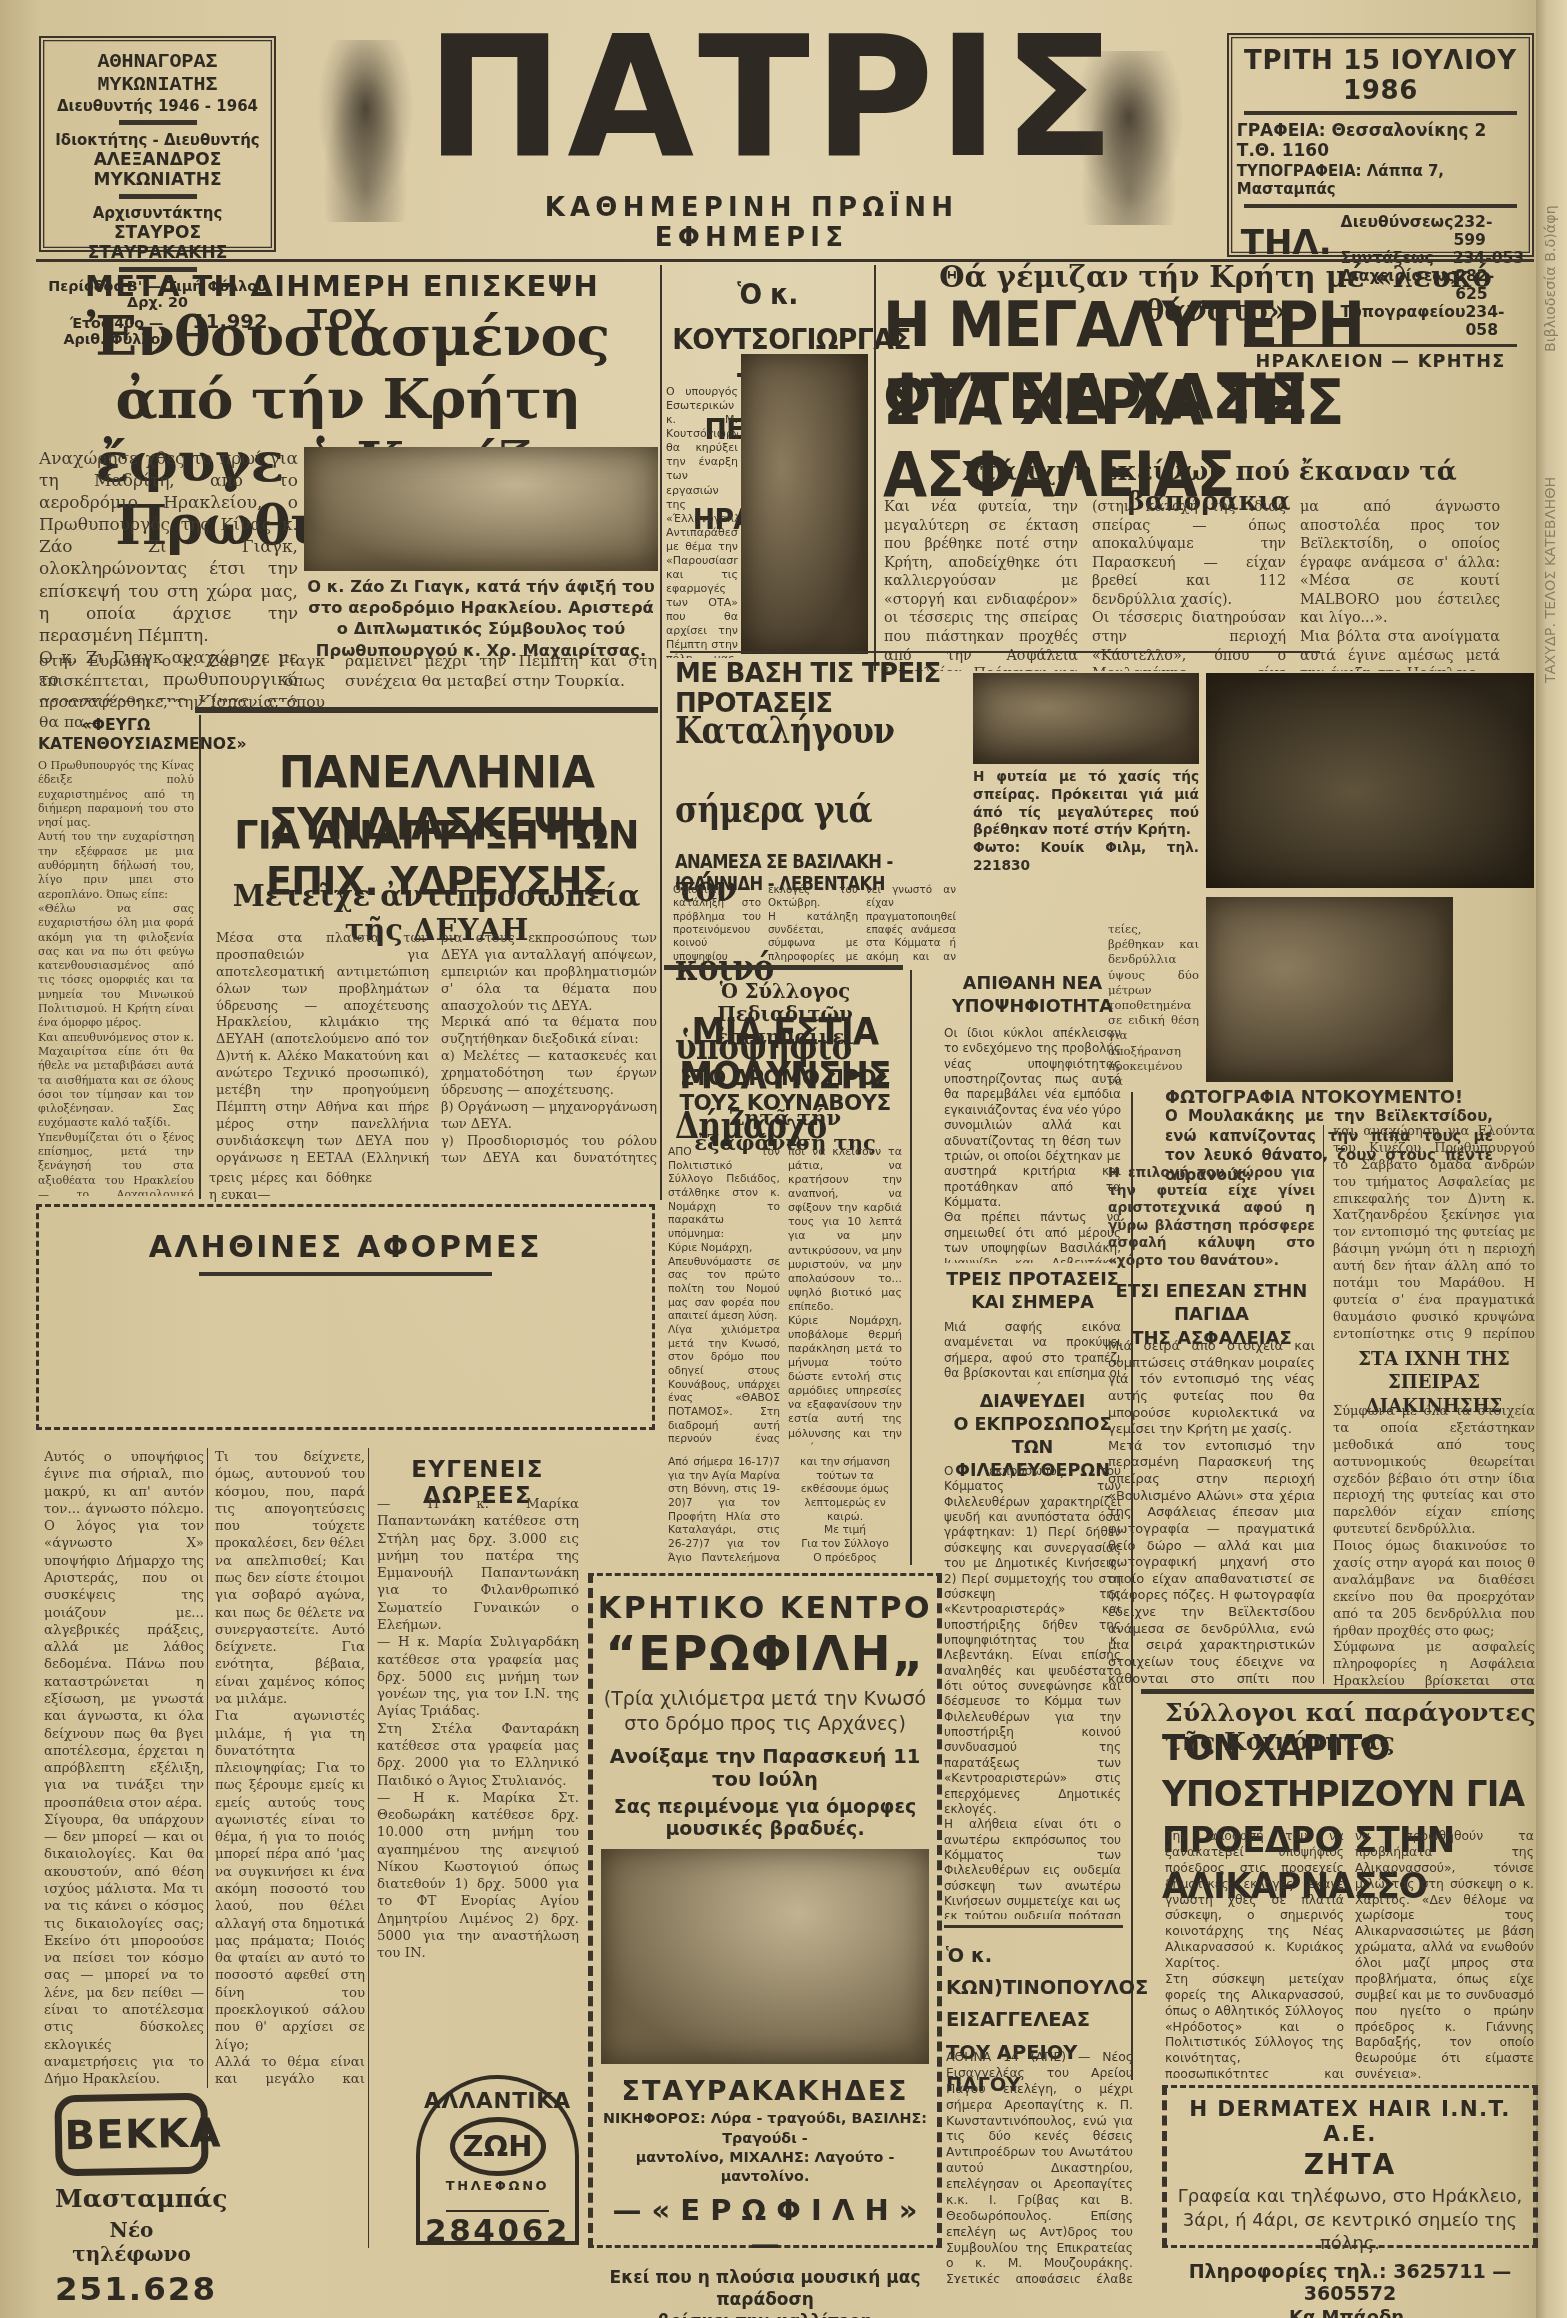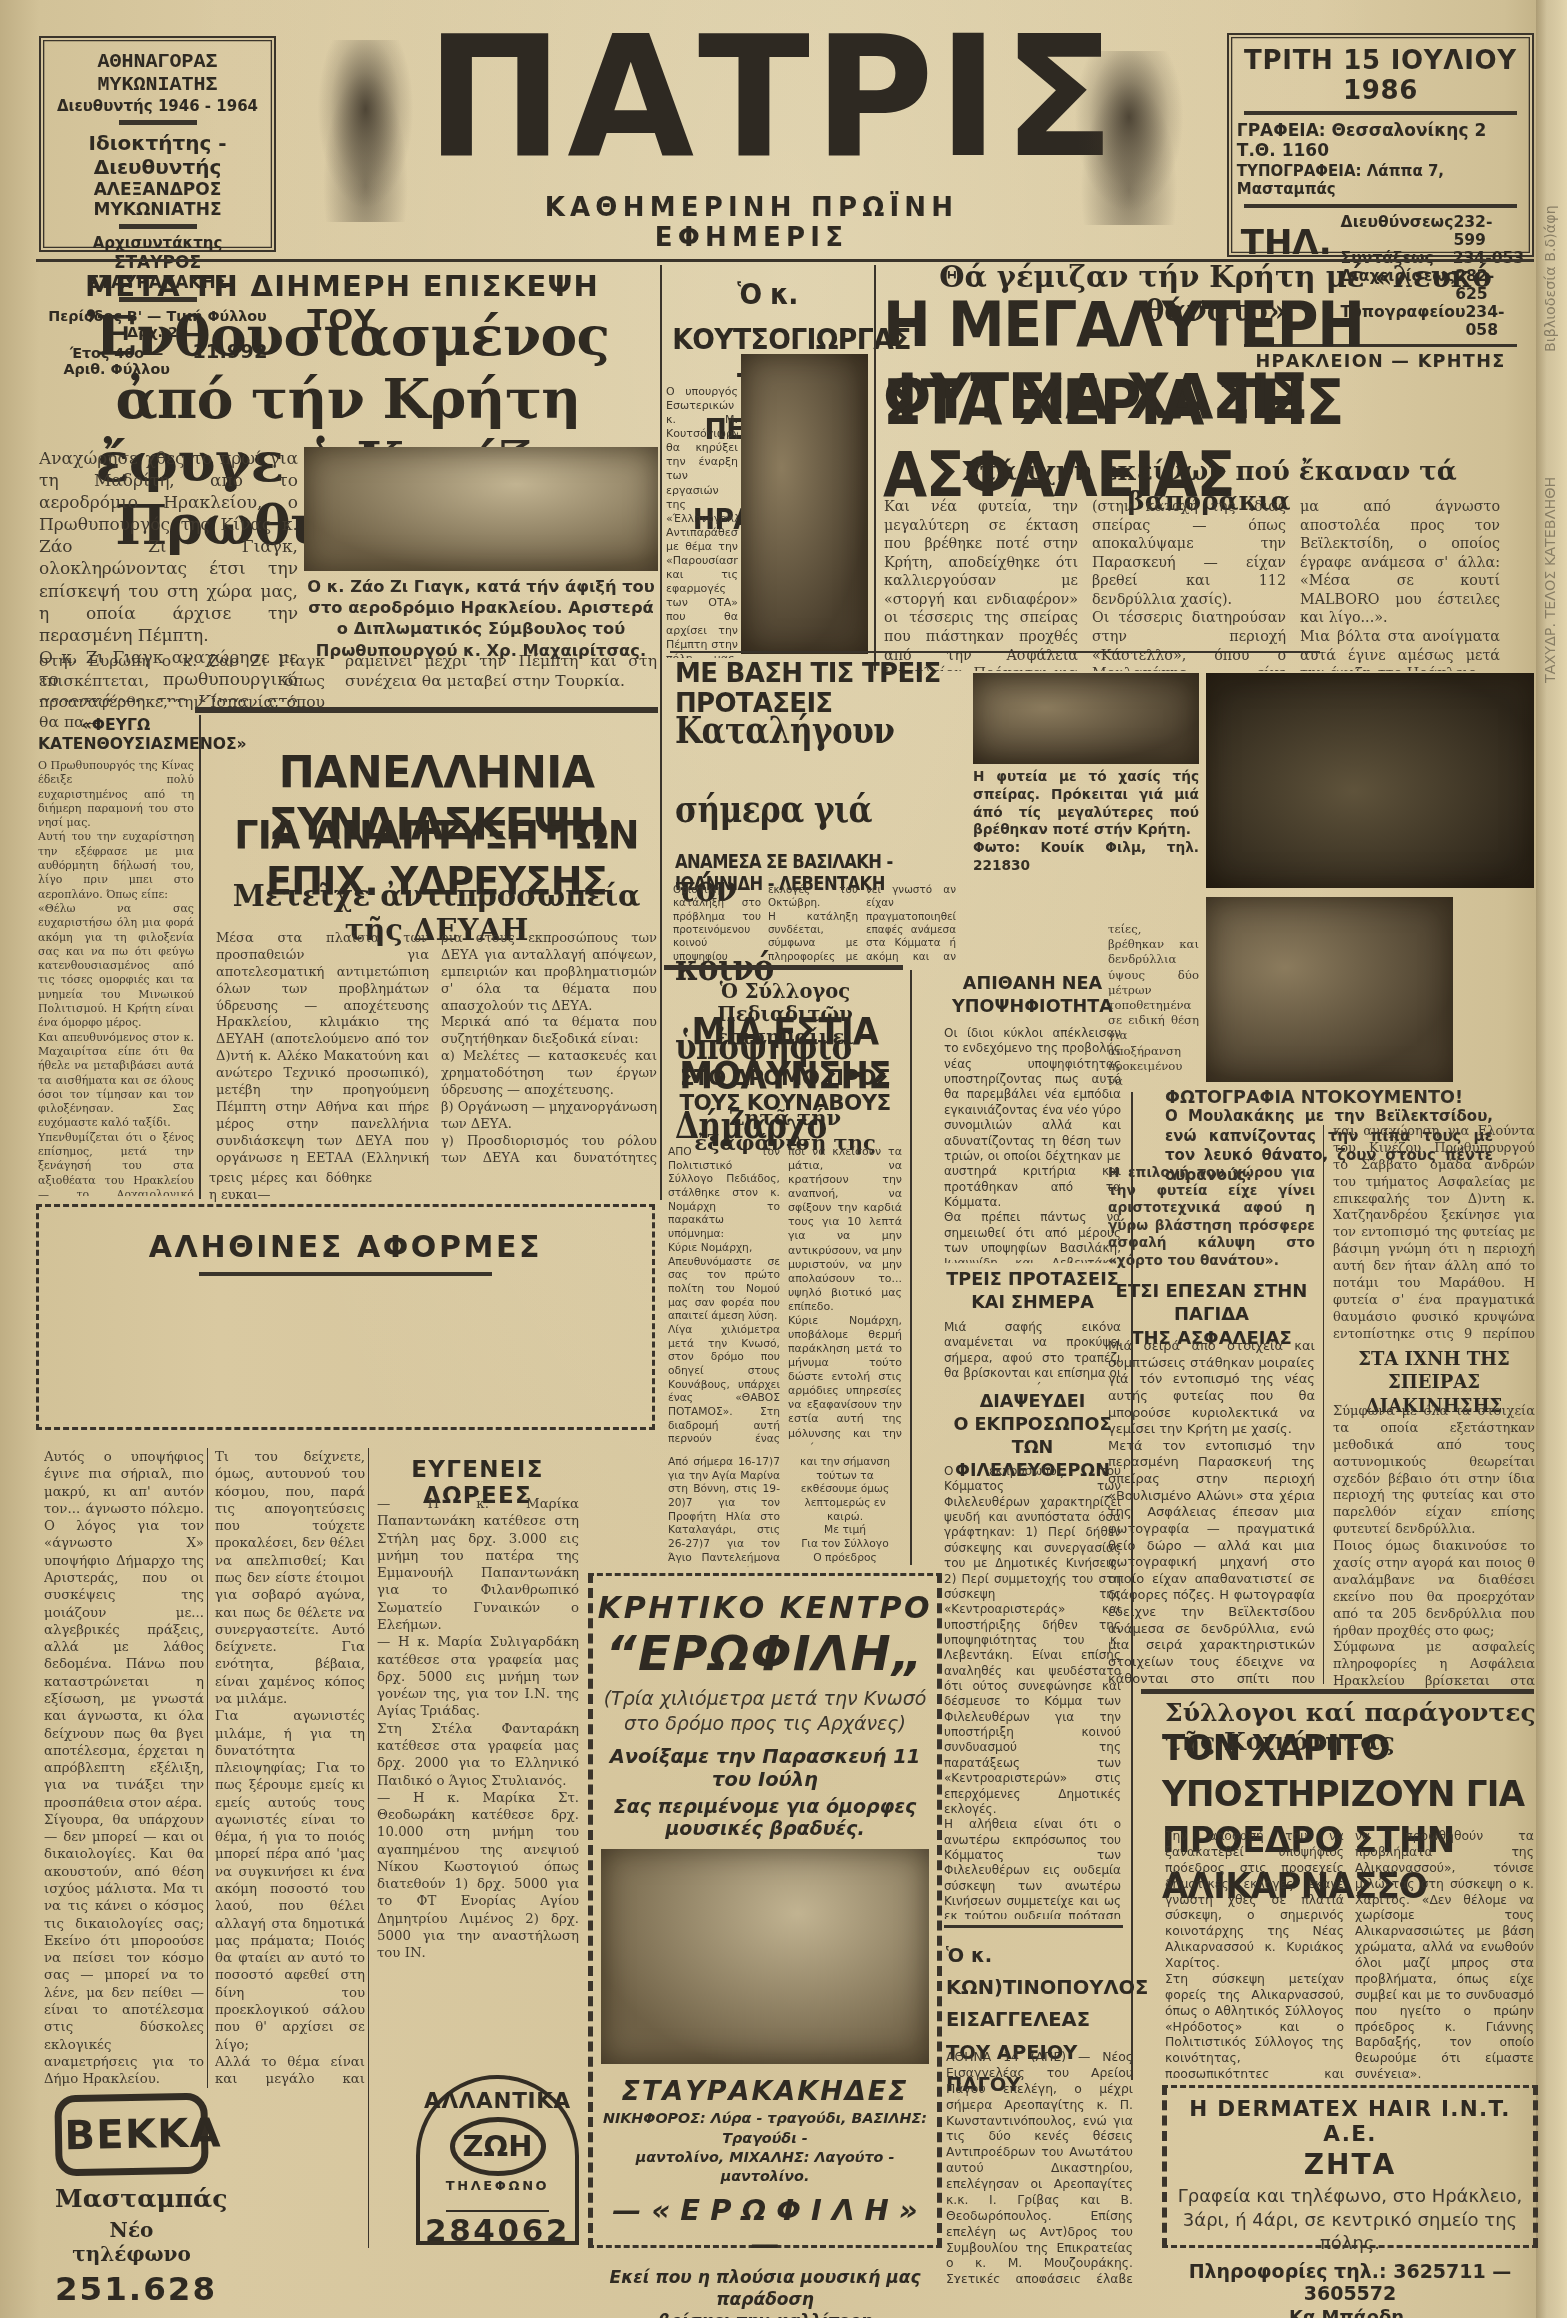--- a/index.html
+++ b/index.html
@@ -43,21 +43,21 @@
 <div class="page">
 
   <div class="abs" style="left:1536px;top:0;width:31px;height:2319px;background:linear-gradient(90deg,rgba(60,45,20,.18),rgba(255,248,224,.25) 35%,#e3d5ae);"></div>
   <div class="abs vert" style="left:1542px;top:137px;height:215px;font-size:14.3px;font-family:'DejaVu Sans',sans-serif;color:#4a4335;">Βιβλιοδεσία Β.δ)άφη</div>
   <div class="abs vert" style="left:1542px;top:377px;height:306px;font-size:14.3px;font-family:'DejaVu Sans',sans-serif;color:#4a4335;">ΤΑΧΥΔΡ. ΤΕΛΟΣ ΚΑΤΕΒΛΗΘΗ</div>
 
   <div class="abs box2" style="left:39px;top:36px;width:237px;height:216px;padding:11.7px 6.5px;box-sizing:border-box;text-align:center;">
     <div class="hl" style="font-size:20px;font-family:Liberation Mono, monospace;">ΑΘΗΝΑΓΟΡΑΣ ΜΥΚΩΝΙΑΤΗΣ</div>
     <div class="hl" style="font-size:15px;margin-top:1.3px;">Διευθυντής 1946 - 1964</div>
     <div class="rule" style="width:78px;height:5.2px;margin:5.2px auto;"></div>
-    <div class="hl" style="font-size:20px;">Ιδιοκτήτης - Διευθυντής</div>
+    <div class="hl" style="font-size:15px;">Ιδιοκτήτης - Διευθυντής</div>
     <div class="hl" style="font-size:17px;">ΑΛΕΞΑΝΔΡΟΣ ΜΥΚΩΝΙΑΤΗΣ</div>
     <div class="rule" style="width:78px;height:5.2px;margin:5.2px auto;"></div>
     <div class="hl" style="font-size:15px;">Αρχισυντάκτης</div>
     <div class="hl" style="font-size:17px;">ΣΤΑΥΡΟΣ ΣΤΑΥΡΑΚΑΚΗΣ</div>
     <div class="rule" style="width:78px;height:5.2px;margin:5.2px auto;"></div>
     <div class="hl" style="font-size:14.3px;">Περίοδος Β' — Τιμή Φύλλου Δρχ. 20</div>
     <div style="display:flex;justify-content:center;gap:6.5px;align-items:baseline;">
       <span class="hl" style="font-size:14.3px;">Έτος 40ο — Αριθ. Φύλλου</span>
       <span class="hl" style="font-size:19.5px;">11.992</span>
     </div>
@@ -261,21 +261,21 @@
 Κύριε Νομάρχη, υποβάλομε θερμή παράκληση μετά το μήνυμα τούτο δώστε εντολή στις αρμόδιες υπηρεσίες να εξαφανίσουν την εστία αυτή της μόλυνσης και την κατάσταση των δρόμων και την σήμανση τούτων.</div>
   <div class="abs bs jt" style="left:668px;top:1455px;width:112px;height:112px;font-size:10.7px;overflow:hidden;">Από σήμερα 16-17)7 για την Αγία Μαρίνα στη Βόννη, στις 19-20)7 για τον Προφήτη Ηλία στο Καταλαγάρι, στις 26-27)7 για τον Άγιο Παντελεήμονα στους Κουνάβους, στις 14-15)8 για την Σπηλιώτισσα στο Χουδέτσι χιλιάδες προσκυνητές.
 Πρέπει όλοι αυτοί οι άνθρω—</div>
   <div class="abs bs pre" style="left:788px;top:1455px;width:114px;height:112px;font-size:10.7px;text-align:center;overflow:hidden;">και την σήμανση τούτων τα εκθέσουμε όμως λεπτομερώς εν καιρώ.
 Με τιμή
 Για τον Σύλλογο
 Ο πρόεδρος
 ΜΑΝΟΛΗΣ ΑΛΕΤΡΑΣ</div>
   <div class="abs rule" style="left:910px;top:970px;width:2px;height:595px;"></div>
 
-  <div class="abs" style="left:588px;top:1573px;width:354px;height:675px;border-left:5.9px dashed #3a342b;border-right:5.9px dashed #3a342b;border-top:3.9px dashed #3a342b;border-bottom:3.9px dashed #3a342b;box-sizing:border-box;text-align:center;font-style:italic;">
+  <div class="abs" style="left:588px;top:1573px;width:354px;height:675px;border-left:5.9px dashed #3a342b;border-right:5.9px dashed #3a342b;border-top:3.9px dashed #3a342b;border-bottom:3.9px dashed #3a342b;box-sizing:border-box;text-align:center;">
     <div class="hl" style="font-size:30px;letter-spacing:2.6px;margin-top:14.3px;">ΚΡΗΤΙΚΟ ΚΕΝΤΡΟ</div>
     <div class="hl" style="font-size:48px;letter-spacing:1.3px;">“ΕΡΩΦΙΛΗ„</div>
     <div class="bs pre ctr" style="font-size:19px;line-height:1.3;margin-top:5.2px;">(Τρία χιλιόμετρα μετά την Κνωσό
 στο δρόμο προς τις Αρχάνες)</div>
     <div class="hl" style="font-size:19.5px;margin-top:9px;">Ανοίξαμε την Παρασκευή 11 του Ιούλη</div>
     <div class="hl" style="font-size:19px;margin-top:3.9px;">Σας περιμένομε για όμορφες μουσικές βραδυές.</div>
     <div class="photo light" style="width:328px;height:215px;margin:10.4px auto 0;"></div>
     <div class="hl" style="font-size:27px;letter-spacing:2px;margin-top:10.4px;">ΣΤΑΥΡΑΚΑΚΗΔΕΣ</div>
     <div class="hl pre" style="font-size:14.3px;line-height:1.35;margin-top:3.9px;">ΝΙΚΗΦΟΡΟΣ: Λύρα - τραγούδι, ΒΑΣΙΛΗΣ: Τραγούδι -
 μαντολίνο, ΜΙΧΑΛΗΣ: Λαγούτο - μαντολίνο.</div>

